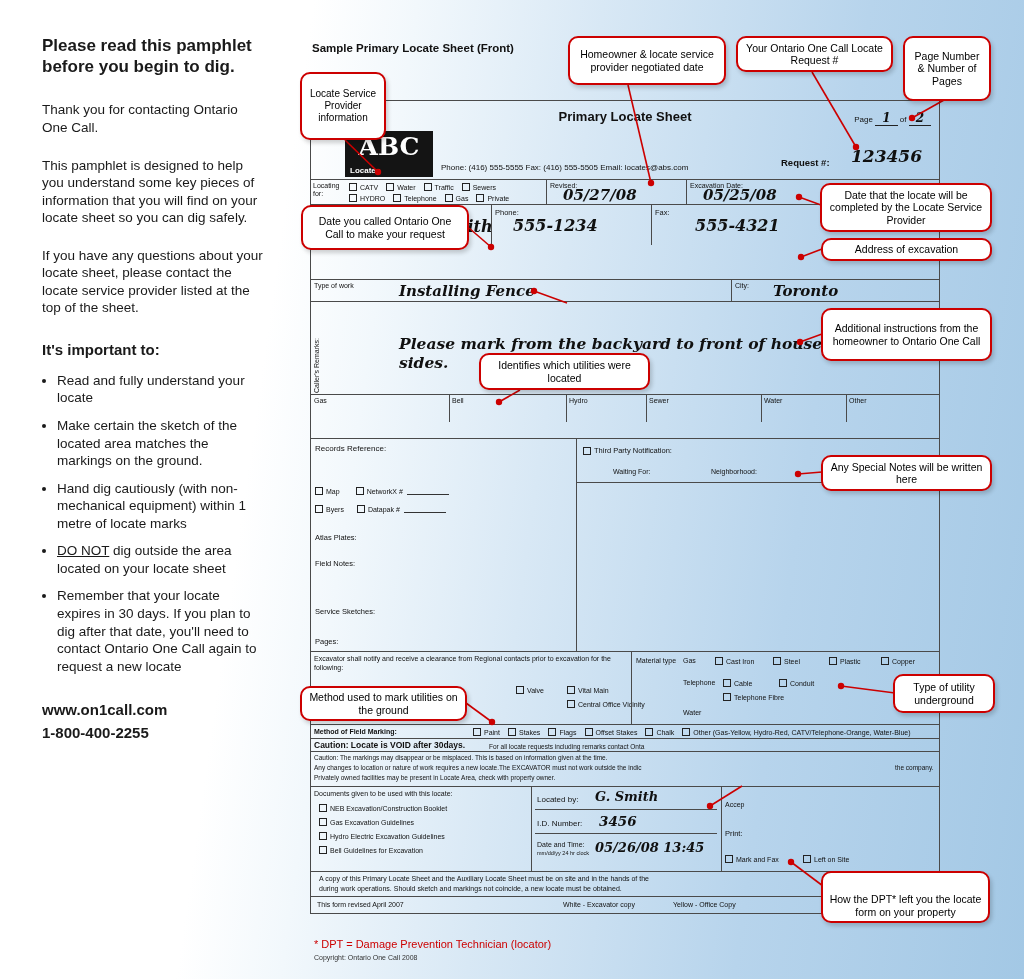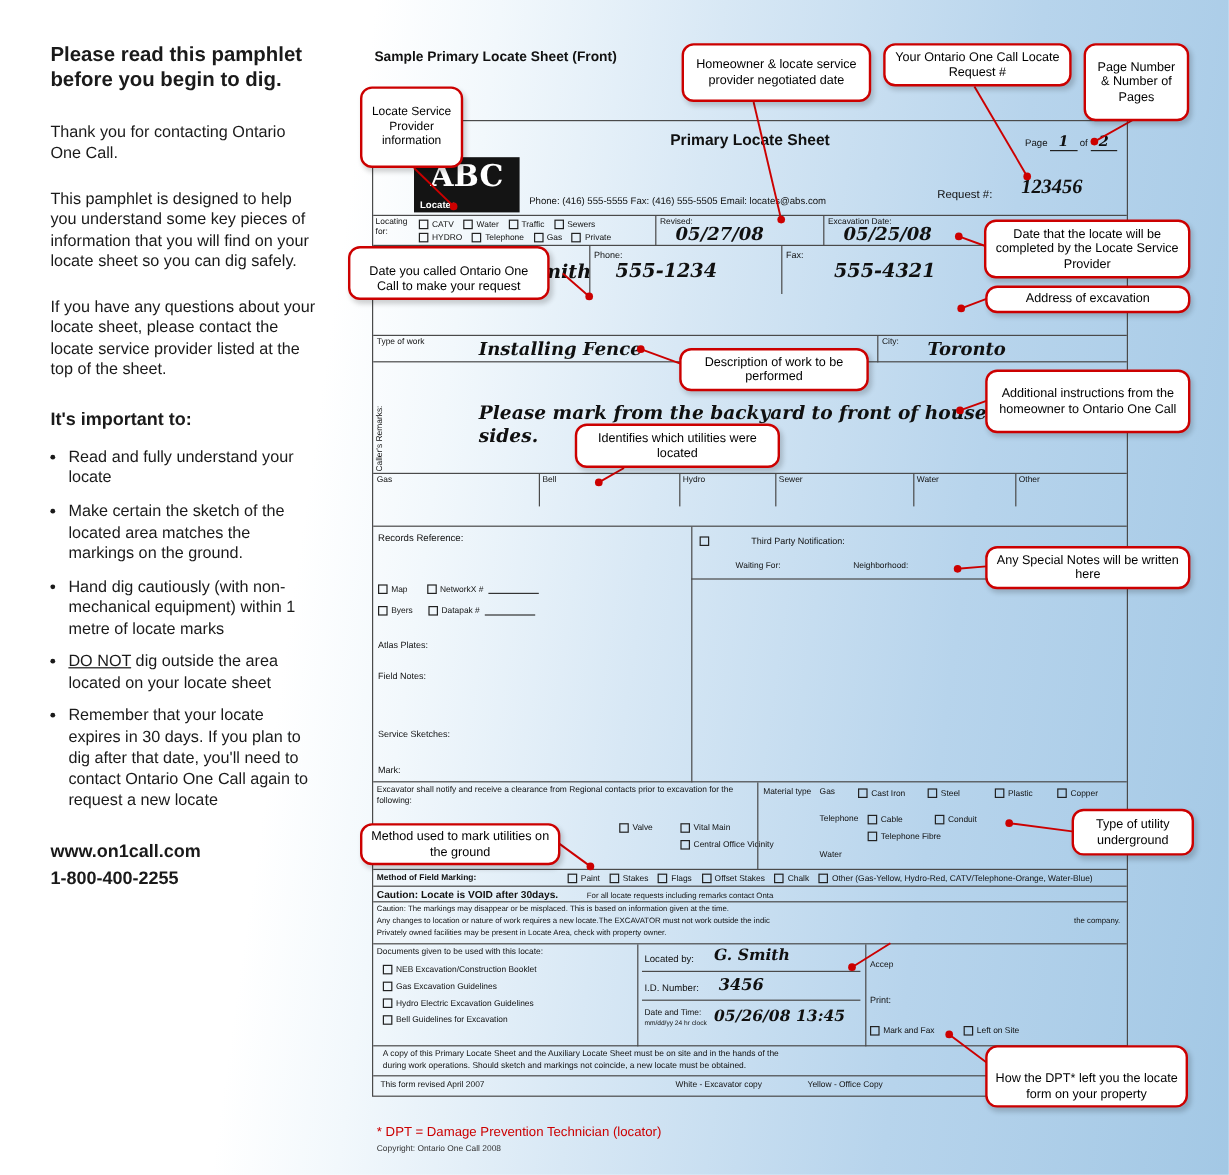--- a/index.html
+++ b/index.html
@@ -68,22 +68,22 @@
       <span>Page</span>
       <span class="hw" style="font-size:12px;border-bottom:1px solid #222;padding:0 7px;">1</span>
       <span>of</span>
       <span class="hw" style="font-size:12px;border-bottom:1px solid #222;padding:0 7px;">2</span>
     </div>
     <div class="abs" style="left:34px;top:30px;width:88px;height:46px;background:#141414;">
       <div style="text-align:center;color:#fff;font-family:'DejaVu Serif',serif;font-weight:bold;font-size:25px;line-height:32px;">ABC</div>
       <div style="position:absolute;left:5px;bottom:2px;color:#fff;font-size:8px;font-weight:bold;">Locates</div>
     </div>
     <div class="abs" style="left:130px;top:62px;font-size:8px;white-space:nowrap;">Phone: (416) 555-5555   Fax: (416) 555-5505   Email: locates@abs.com</div>
-    <span class="abs" style="left:470px;top:56px;font-size:9.5px;font-weight:normal;">Request #:</span>
-    <span class="abs hw" style="left:540px;top:45px;font-size:17px;font-family:Liberation Serif, serif;">123456</span>
+    <span class="abs" style="left:470px;top:56px;font-size:9.5px;font-weight:bold;">Request #:</span>
+    <span class="abs hw" style="left:540px;top:45px;font-size:17px;">123456</span>
 
     <div class="row" style="top:78px;height:25px;">
       <div class="abs lbl" style="left:2px;top:2px;width:32px;white-space:normal;line-height:1.15;">Locating for:</div>
       <div class="abs" style="left:38px;top:3px;display:flex;">
         <span class="cbitem">
             <span class="cb"></span>
             <span>CATV</span>
           </span>
         <span class="cbitem">
             <span class="cb"></span>
@@ -175,23 +175,23 @@
       <div class="abs cbrow" style="left:4px;top:66px;">
         <span class="cb"></span>
           <span>Byers</span>
         <span class="cb" style="margin-left:13px;"></span>
           <span>Datapak #</span>
         <span style="display:inline-block;width:42px;border-bottom:1px solid #333;margin-left:4px;height:6px;"></span>
       </div>
       <span class="abs" style="left:4px;top:94px;font-size:7.5px;">Atlas Plates:</span>
       <span class="abs" style="left:4px;top:120px;font-size:7.5px;">Field Notes:</span>
       <span class="abs" style="left:4px;top:168px;font-size:7.5px;">Service Sketches:</span>
-      <span class="abs" style="left:4px;top:198px;font-size:7.5px;">Mark:</span>
+      <span class="abs" style="left:4px;top:198px;font-size:7.5px;">Pages:</span>
       <div class="vl" style="left:265px;"></div>
-      <div class="abs cbrow" style="left:272px;top:7px;font-size:7.5px;gap:32px;">
+      <div class="abs cbrow" style="left:272px;top:7px;font-size:7.5px;">
         <span class="cb"></span>
           <span>Third Party Notification:</span>
       </div>
       <span class="abs lbl" style="left:302px;top:29px;">Waiting For:</span>
       <span class="abs lbl" style="left:400px;top:29px;">Neighborhood:</span>
       <div class="hl" style="left:265px;right:0;top:43px;"></div>
     </div>
 
     <div class="row" style="top:550px;height:73px;">
       <div class="abs" style="left:3px;top:2px;width:300px;font-size:7px;line-height:1.3;">Excavator shall notify and receive a clearance from Regional contacts prior to excavation for the following:</div>
@@ -373,22 +373,21 @@
       <circle cx="791" cy="862" r="3.2"></circle>
     </g>
   </svg>
 
   <div class="callout" style="left:300px;top:72px;width:86px;height:68px;font-size:10px;"><span>Locate Service Provider information</span></div>
   <div class="callout" style="left:568px;top:36px;width:158px;height:49px;"><span>Homeowner &amp; locate service provider negotiated date</span></div>
   <div class="callout" style="left:736px;top:36px;width:157px;height:36px;"><span>Your Ontario One Call Locate Request #</span></div>
   <div class="callout" style="left:903px;top:36px;width:88px;height:65px;"><span>Page Number &amp; Number of Pages</span></div>
   <div class="callout" style="left:820px;top:183px;width:172px;height:49px;"><span>Date that the locate will be completed by the Locate Service Provider</span></div>
   <div class="callout" style="left:821px;top:238px;width:171px;height:23px;"><span>Address of excavation</span></div>
-  <div class="callout" style="left:290px;top:205px;width:168px;height:45px;align-items:flex-end;"><span>Date you called Ontario One Call to make your request</span></div>
-  <div class="callout" style="left:566px;top:290px;width:158px;height:36px;"><span>Description of work to be performed</span></div>
+  <div class="callout" style="left:301px;top:205px;width:168px;height:45px;"><span>Date you called Ontario One Call to make your request</span></div>
   <div class="callout" style="left:821px;top:308px;width:171px;height:53px;"><span>Additional instructions from the homeowner to Ontario One Call</span></div>
   <div class="callout" style="left:479px;top:353px;width:171px;height:37px;"><span>Identifies which utilities were located</span></div>
   <div class="callout" style="left:821px;top:455px;width:171px;height:36px;"><span>Any Special Notes will be written here</span></div>
   <div class="callout" style="left:300px;top:686px;width:167px;height:35px;"><span>Method used to mark utilities on the ground</span></div>
   <div class="callout" style="left:893px;top:674px;width:102px;height:39px;"><span>Type of utility underground</span></div>
   <div class="callout" style="left:821px;top:871px;width:169px;height:52px;align-items:flex-end;"><span>How the DPT* left you the locate form on your property</span></div>
 
   <div class="dpt-note">* DPT = Damage Prevention Technician (locator)</div>
   <div class="copyright">Copyright: Ontario One Call 2008</div>
 </div>

